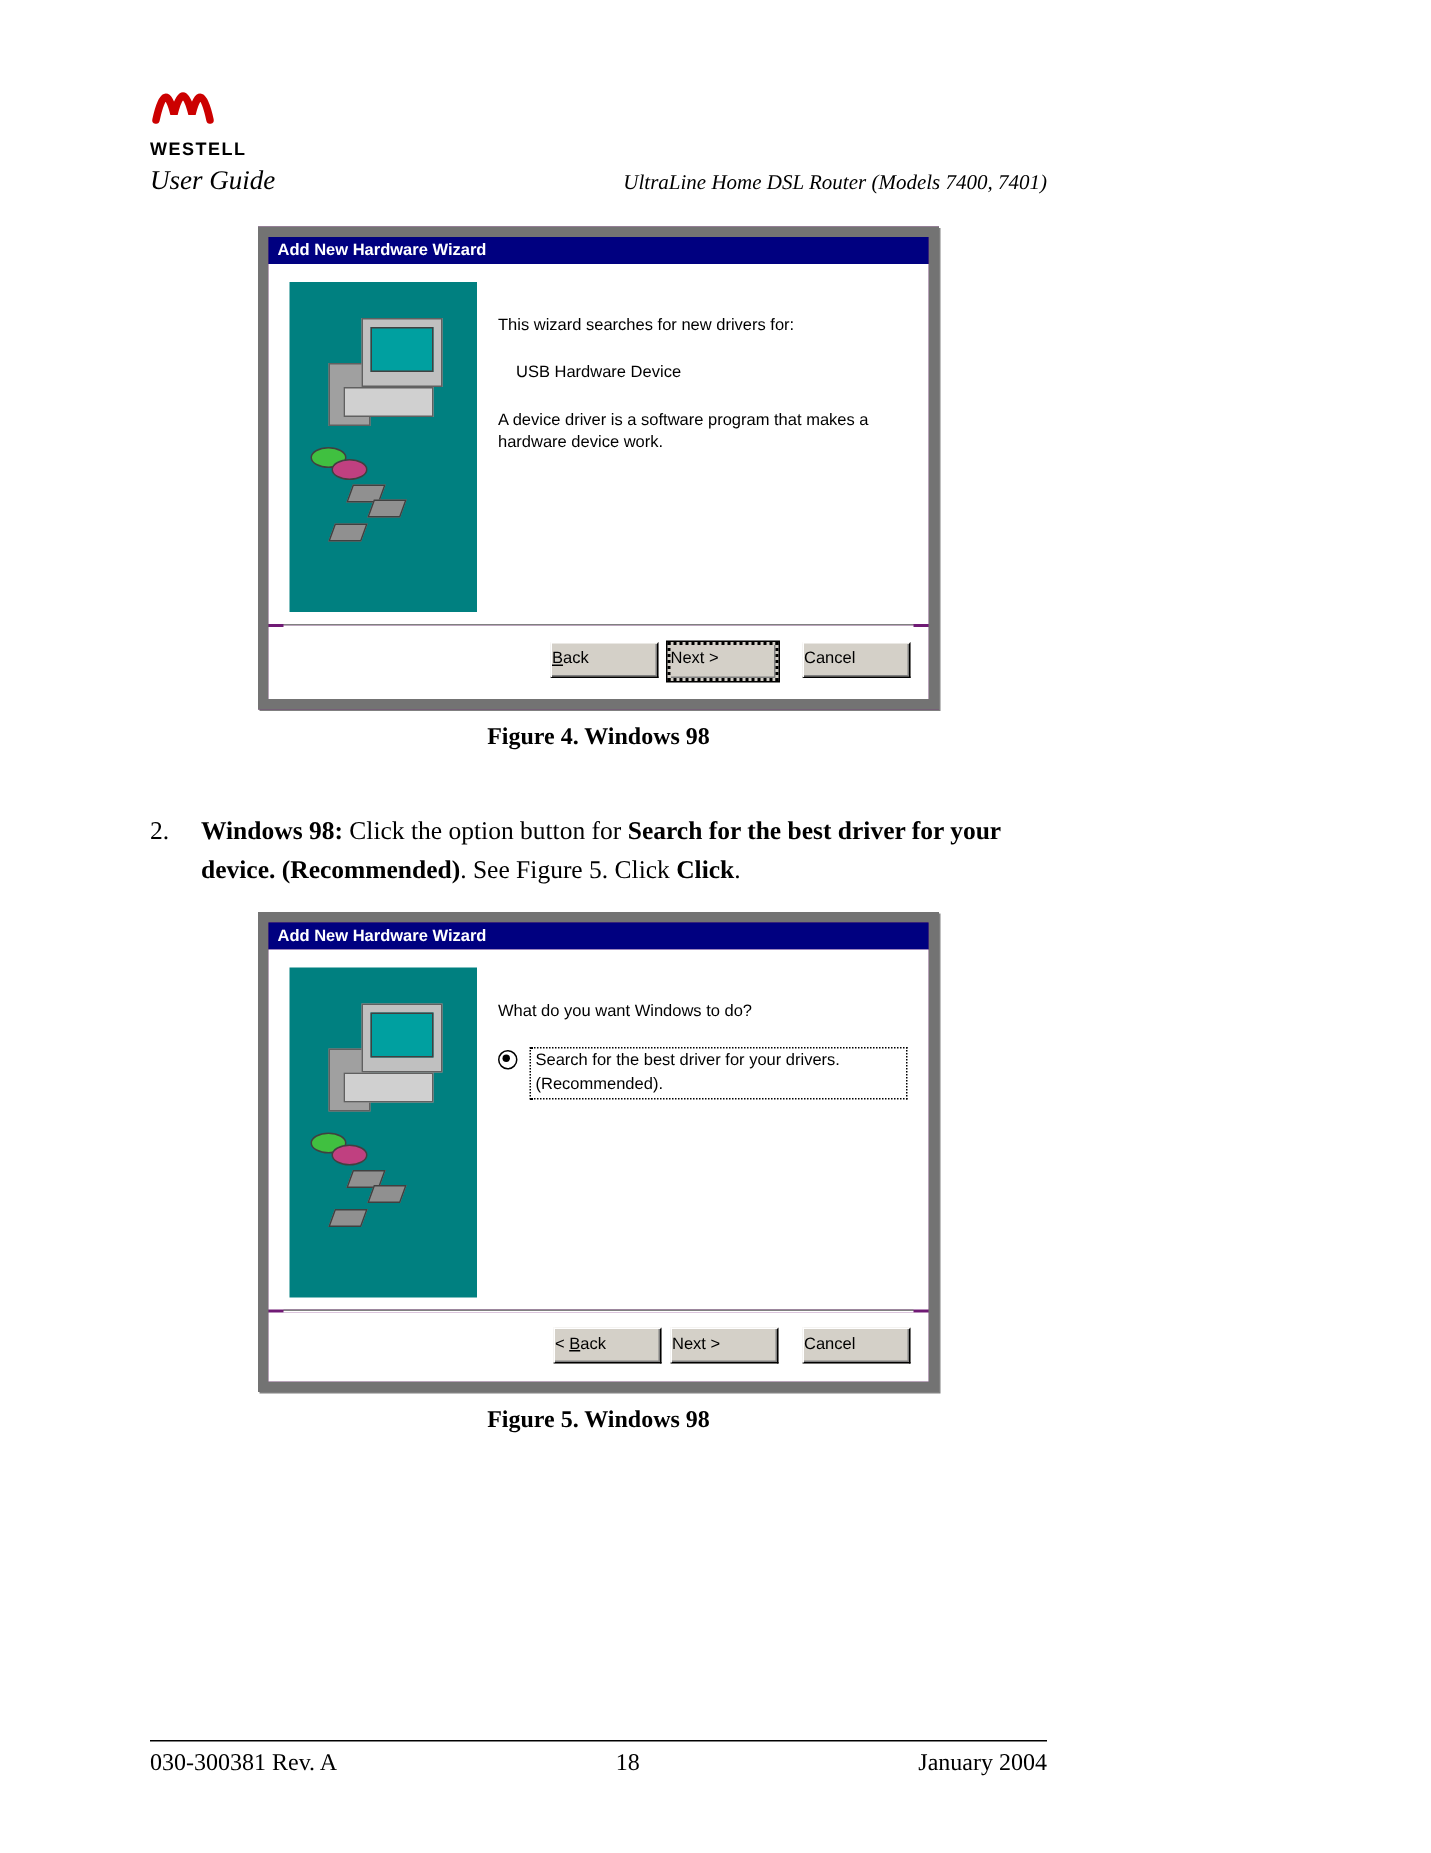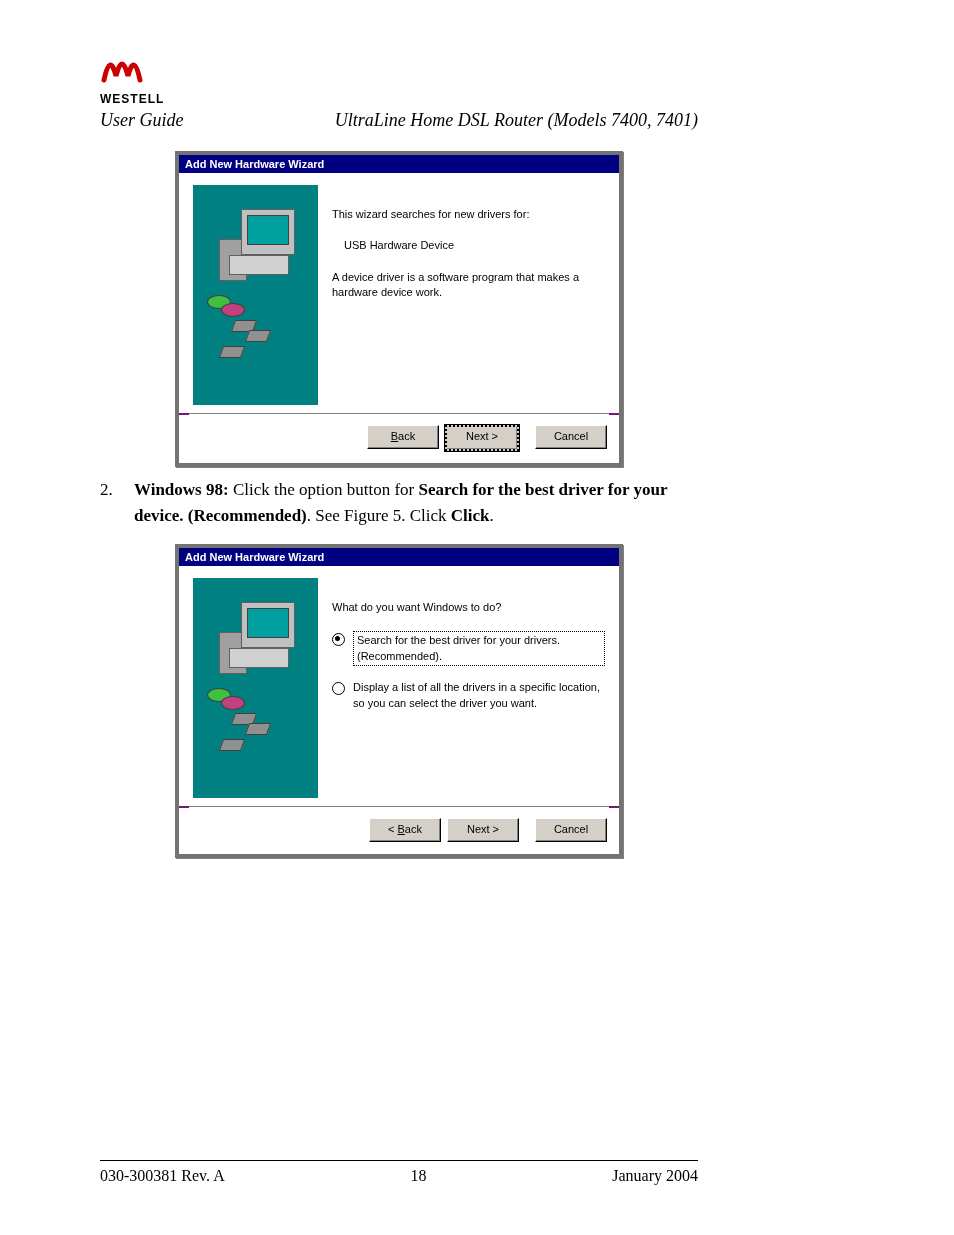--- a/index.html
+++ b/index.html
@@ -40,27 +40,27 @@
     letter-spacing: 1px;
     margin-top: 2px;
   }
   .user-guide {
     font-style: italic;
     font-size: 18px;
     margin-top: 4px;
   }
   .doc-title {
     font-style: italic;
-    font-size: 18px;
+    font-size: 14px;
     text-align: left;
   }
   .dialog {
     width: 440px;
     margin: 6px auto 10px auto;
-    border: 4px solid #737373;
+    border: 7px solid #737373;
     background: #701a75;
     box-shadow: 1px 1px 0 #808080;
     font-family: "MS Sans Serif", Tahoma, Arial, sans-serif;
     font-size: 11px;
   }
   .titlebar {
     background: #000080;
     color: #fff;
     font-weight: bold;
     padding: 3px 6px;
@@ -103,21 +103,21 @@
   .win-btn {
     min-width: 70px;
     height: 22px;
     background: #d4d0c8;
     border: 1px solid #000;
     border-top-color: #fff;
     border-left-color: #fff;
     box-shadow: inset -1px -1px 0 #808080;
     font-family: "MS Sans Serif", Tahoma, Arial, sans-serif;
     font-size: 11px;
-    text-align: center;
+    text-align: left;
     line-height: 20px;
   }
   .win-btn.default {
     border: 2px dotted #000;
     outline: 1px solid #000;
     line-height: 18px;
   }
   .radio-row {
     display: flex;
     align-items: flex-start;
@@ -290,20 +290,21 @@
       </div>
     </div>
     <div class="dlg-divider"></div>
     <div class="dlg-buttons">
       <div class="win-btn"><span class="u">B</span>ack</div>
       <div class="win-btn default">Next &gt;</div>
       <div class="win-btn" style="margin-left:10px">Cancel</div>
     </div>
   </div>
 
+  <div class="caption">Figure 4. Windows 98</div>
 
   <div class="step">
     <div class="step-num">2.</div>
     <div class="step-body">
       <span class="b">Windows 98:</span><span>  Click the option button for </span><span class="b">Search for the best driver for your device. (Recommended)</span><span>. See Figure 5. Click </span><span class="b">Click</span><span>.</span>
     </div>
   </div>
 
   <div class="dialog">
     <div class="titlebar">Add New Hardware Wizard</div>
@@ -325,34 +326,31 @@
             <div class="chip chip2"></div>
             <div class="chip chip3"></div>
         </div>
       </div>
       <div class="dlg-text">
         <p>What do you want Windows to do?</p>
         <div class="radio-row">
           <div class="radio-circle checked"></div>
           <div class="radio-label boxed">Search for the best driver for your drivers. (Recommended).</div>
         </div>
-        <div class="radio-row">
-          <div class="radio-circle"></div>
-          <div class="radio-label">Display a list of all the drivers in a specific location, so you can select the driver you want.</div>
-        </div>
       </div>
     </div>
     <div class="dlg-divider"></div>
     <div class="dlg-buttons">
       <div class="win-btn"><span>&lt; </span><span class="u">B</span>ack</div>
       <div class="win-btn">Next &gt;</div>
       <div class="win-btn" style="margin-left:10px">Cancel</div>
     </div>
   </div>
 
+  <div class="caption">Figure 5.  Windows 98</div>
 
   <div class="footer">
     <div class="footer-line"></div>
     <div class="footer-row">
       <span>030-300381 Rev. A</span>
       <span>18</span>
       <span>January 2004</span>
     </div>
   </div>
 

